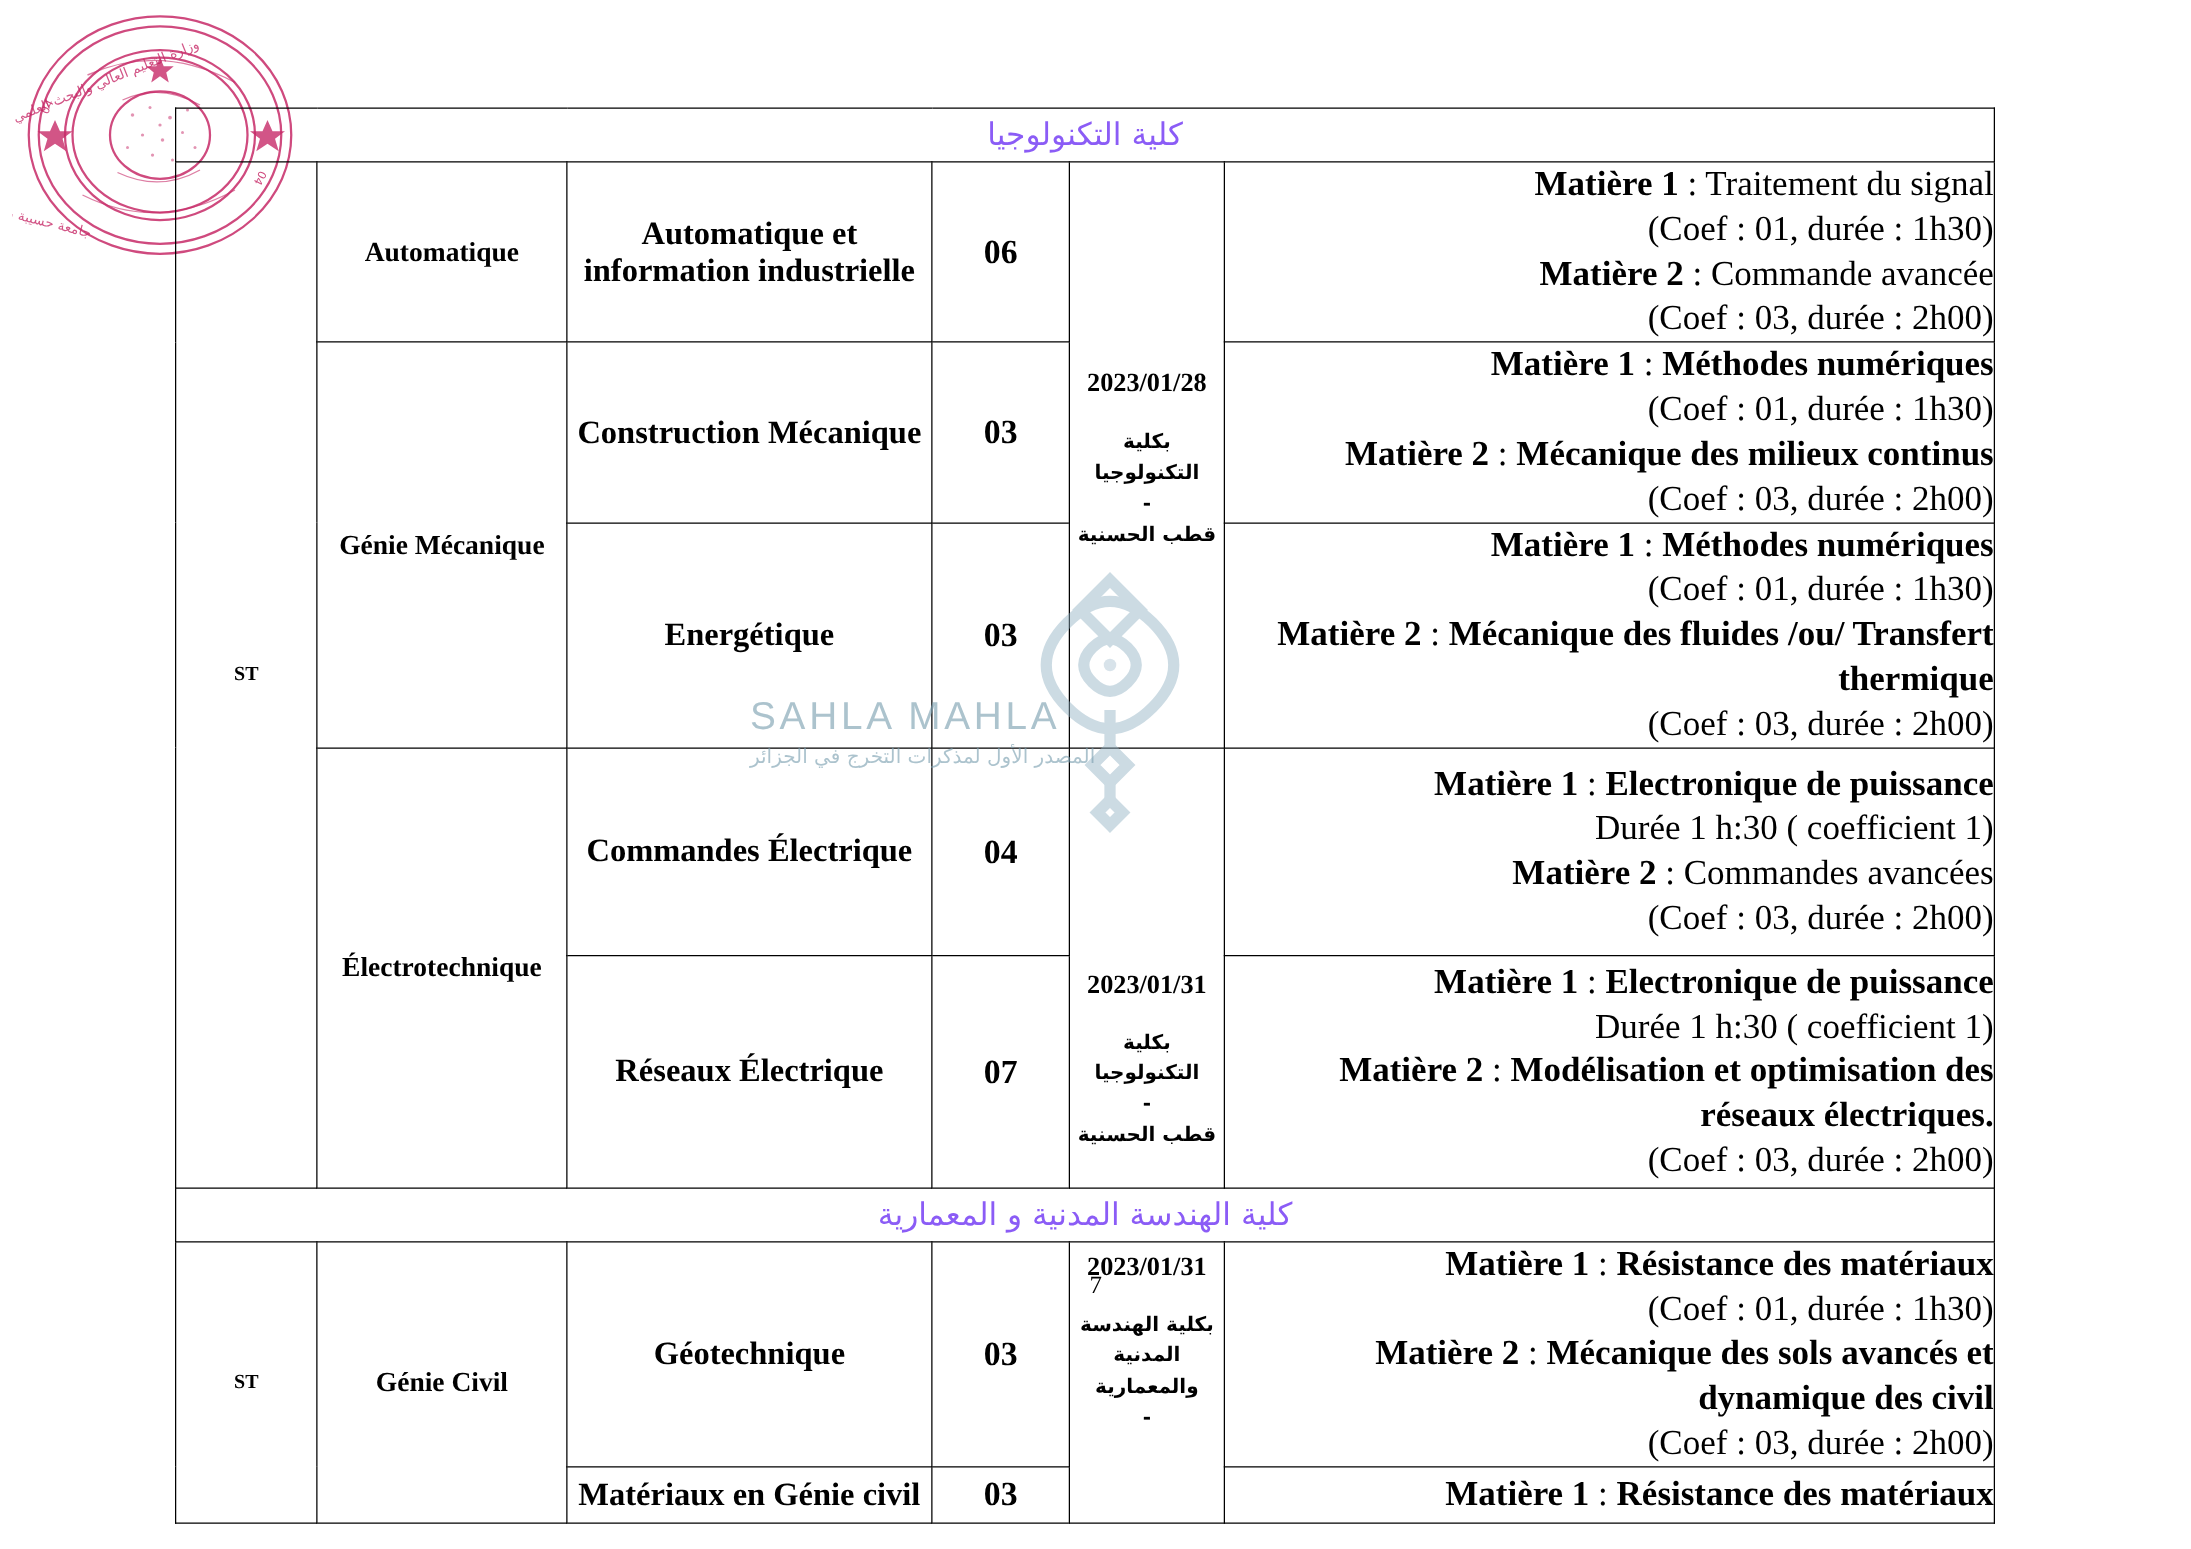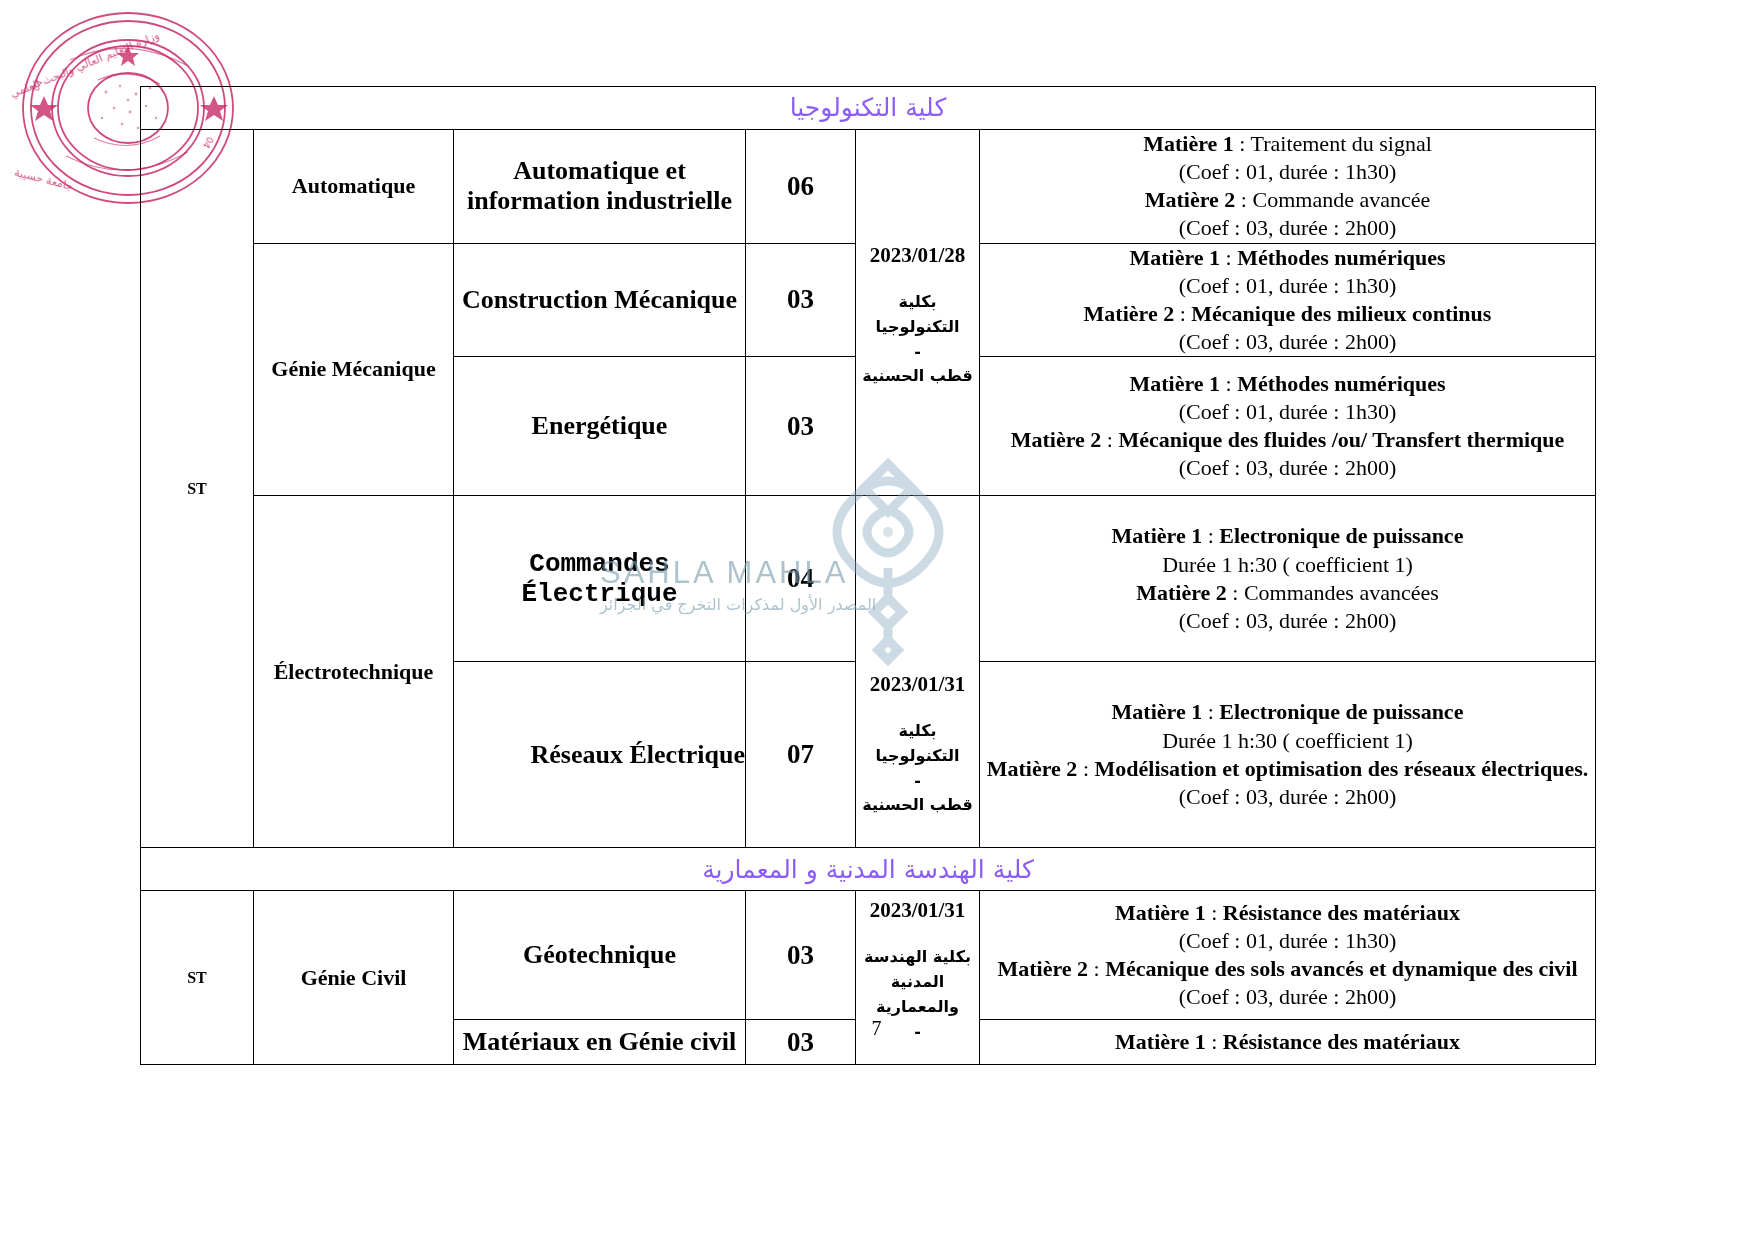--- a/index.html
+++ b/index.html
@@ -137,24 +137,24 @@
     font-weight: bold;
     line-height: 1.55;
     margin-top: 14px;
     text-align: center;
   }
   .date-ar .dash { letter-spacing: 0; }
 
   
   td.mat {
     padding: 4px 6px 6px 12px;
-    font-size: 22px;
+    font-size: 28px;
     line-height: 1.28;
     vertical-align: top;
-    text-align: center;
+    text-align: right;
   }
   td.mat.vcenter { vertical-align: middle; }
   .mat-line      { white-space: normal; }
   .mat-line b    { font-weight: bold; }
 
   
   .page-number {
     position: absolute;
     left: 0;
     right: 0;
@@ -285,41 +285,41 @@
         <td class="mat">
           <div class="mat-line"><b>Matière 1</b><span> :  </span><b>Méthodes numériques</b></div>
           <div class="mat-line"><span>(Coef : 01, durée : 1h30)</span></div>
           <div class="mat-line"><b>Matière 2</b><span> : </span><b>Mécanique des fluides /ou/ Transfert thermique</b></div>
           <div class="mat-line"><span>(Coef : 03, durée : 2h00)</span></div>
         </td>
       </tr>
 
       <tr>
         <td class="ctr" rowspan="2" style="height:350px;">Électrotechnique</td>
-        <td class="ctr small" style="height:165px;font-family:Liberation Mono, monospace;">Commandes Électrique</td>
+        <td class="ctr small" style="height:165px;">Commandes Électrique</td>
         <td class="ctr num">04</td>
         <td class="date" rowspan="2">
           <div style="margin-top:140px;">2023/01/31</div>
           <div class="date-ar">
             <div>بكلية</div>
             <div>التكنولوجيا</div>
             <div class="dash">-</div>
             <div>قطب الحسنية</div>
           </div>
         </td>
         <td class="mat">
           <div class="mat-line"><b>Matière 1</b><span> :  </span><b>Electronique de puissance</b></div>
           <div class="mat-line"><span>Durée 1 h:30  ( coefficient 1)</span></div>
           <div class="mat-line"><b>Matière 2</b><span> :  </span><span>Commandes avancées</span></div>
           <div class="mat-line"><span>(Coef : 03, durée : 2h00)</span></div>
         </td>
       </tr>
 
       <tr>
-        <td class="ctr small" style="height:185px;text-align:right;">Réseaux Électrique</td>
+        <td class="ctr small" style="height:185px;">Réseaux Électrique</td>
         <td class="ctr num">07</td>
         <td class="mat vcenter">
           <div class="mat-line"><b>Matière 1</b><span> :  </span><b>Electronique de puissance</b></div>
           <div class="mat-line"><span>Durée 1 h:30  ( coefficient 1)</span></div>
           <div class="mat-line"><b>Matière 2</b><span> : </span><b>Modélisation et optimisation des réseaux électriques.</b></div>
           <div class="mat-line"><span>(Coef : 03, durée : 2h00)</span></div>
         </td>
       </tr>
 
       <tr>

